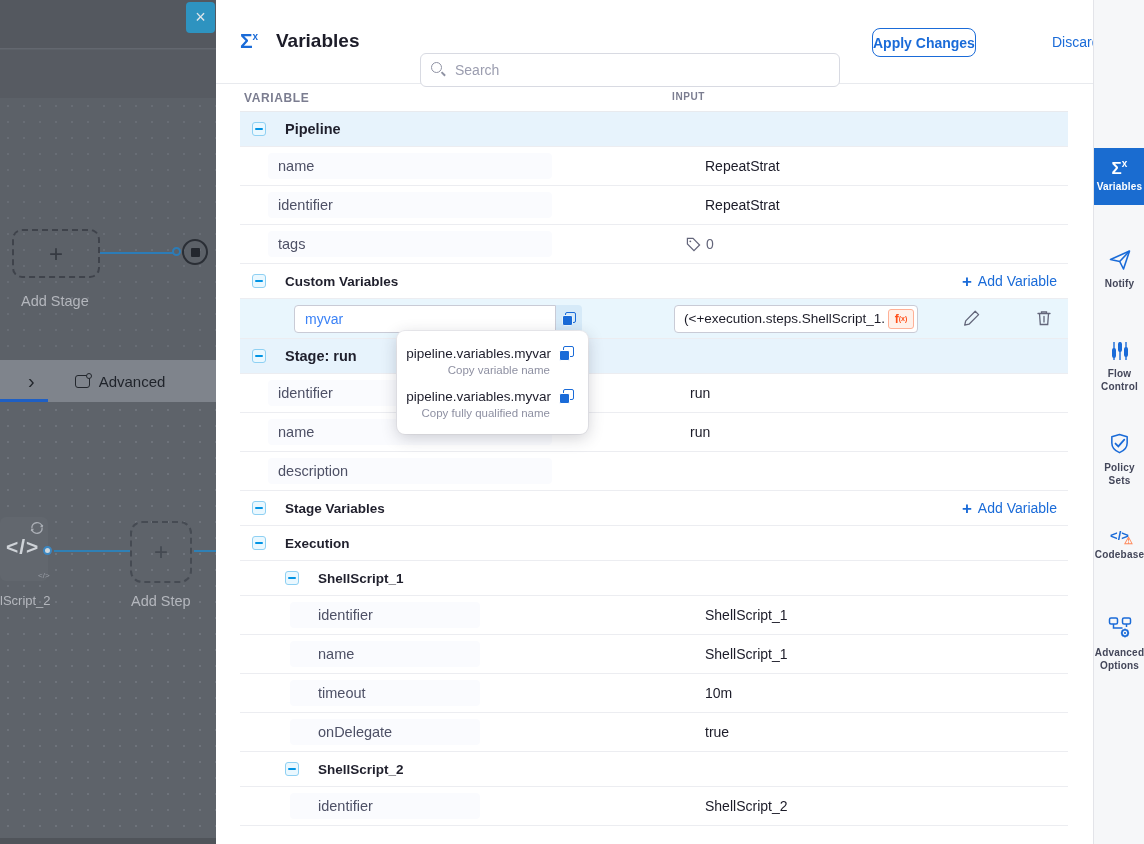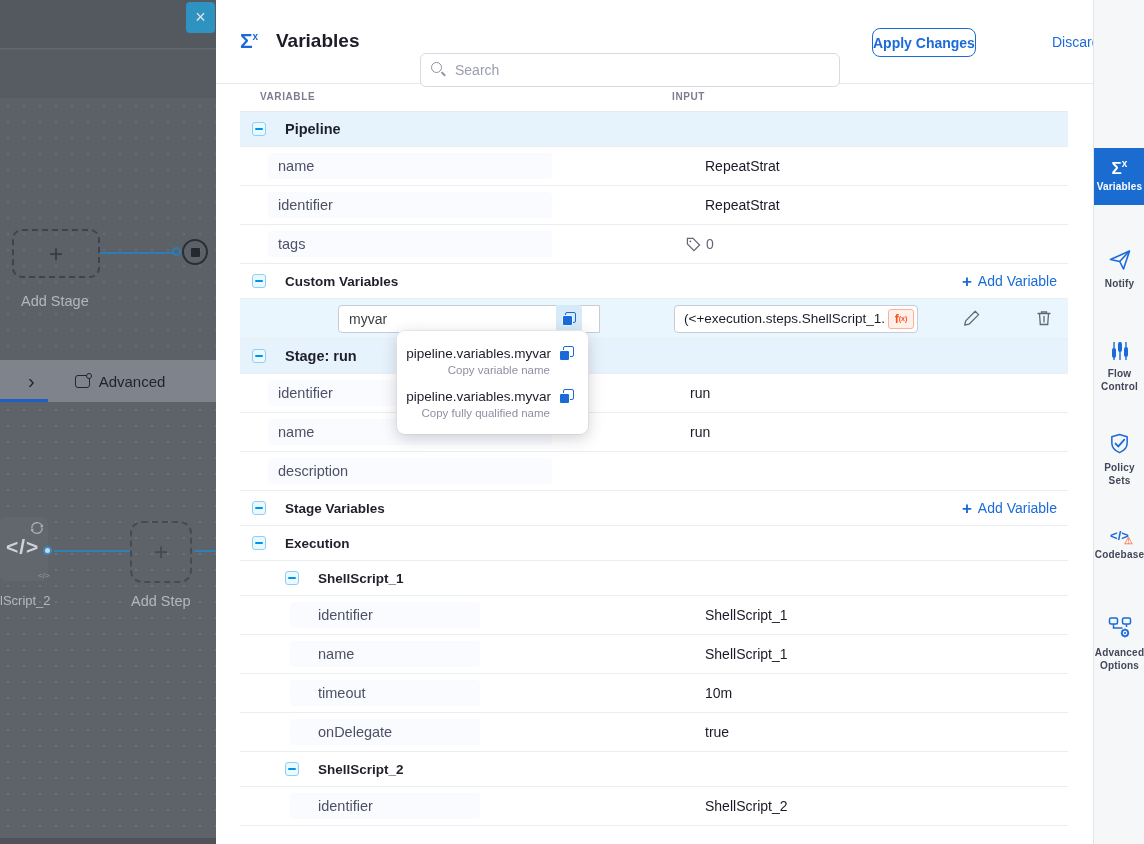--- a/index.html
+++ b/index.html
@@ -55,21 +55,21 @@
     font-size:14px; color:#3a3c4e; font-family:"Liberation Sans",sans-serif; outline:none; }
   .search-input::placeholder { color:#9b9daf; }
   .search-ic { position:absolute; left:11px; top:9px; width:11px; height:11px; border:1.5px solid #8f92a3; border-radius:50%; }
   .search-ic::after { content:""; position:absolute; left:9px; top:10px; width:5px; height:1.5px; background:#8f92a3; transform:rotate(45deg); }
   .apply-btn { position:absolute; left:656px; top:28px; height:29px; padding:0 0; background:#fff;
     border:1.5px solid #1a6bd8; border-radius:8px; color:#1a6bd8; font-size:14px; font-weight:600;
     font-family:"Liberation Sans",sans-serif; cursor:pointer; }
   .discard-btn { position:absolute; left:836px; top:34px; color:#1a6bd8; font-size:14px; font-weight:500; cursor:pointer; }
 
   .colheader { position:relative; height:28px; margin:0 25px 0 24px; border-bottom:1px solid #e8eaee; }
-  .col-var { position:absolute; left:20px; top:7px; font-size:10px; font-weight:700; letter-spacing:.6px; color:#7b7d90; }
+  .col-var { position:absolute; left:4px; top:7px; font-size:12px; font-weight:700; letter-spacing:.6px; color:#7b7d90; }
   .col-inp { position:absolute; left:432px; top:7px; font-size:10px; font-weight:700; letter-spacing:.6px; color:#7b7d90; }
 
   .rows { position:relative; }
   .row { position:relative; margin:0 25px 0 24px; border-bottom:1px solid #ecedf1; display:flex; align-items:center; }
   .row.sec { height:35px; }
   .row.kv { height:39px;text-align:right; }
   .row.custom { height:40px; background:#e9f6fd; }
   .row.bluebg { background:#e7f3fc; }
   .collapse { width:14px; height:14px; border:1.5px solid #8ed0f3; background:#eaf8ff; border-radius:3px;
     margin-left:12px; display:flex; align-items:center; justify-content:center; cursor:pointer; flex:none; }
@@ -82,21 +82,21 @@
   .addvar .plus-sm { font-size:17px; font-weight:600; line-height:1; }
   .pill { position:absolute; left:28px; width:284px; height:26px; background:#fafbfe; border-radius:4px;
     display:flex; align-items:center; padding-left:10px; }
   .pill .key { font-size:14.5px; color:#4e5166; }
   .kv.lvl3 .pill { left:50px; width:190px; padding-left:28px; }
   .val { position:absolute; left:465px; font-size:14px; color:#1b1b28; white-space:nowrap; }
   .kv.lvl2 .val { left:450px; }
   .val.muted { color:#63657a; display:flex; align-items:center; gap:5px; left:446px; }
 
   .name-input { position:absolute; left:54px; width:262px; height:28px; border:1px solid #c9cbd6; border-radius:4px 0 0 4px;
-    padding-left:10px; font-size:14px; color:#404040; font-family:"Liberation Sans",sans-serif; outline:none; background:#fff;margin-left:44px; }
+    padding-left:10px; font-size:14px; color:#3b82f6; font-family:"Liberation Sans",sans-serif; outline:none; background:#fff; }
   .copy-btn { position:absolute; left:316px; width:26px; height:28px; background:#d6eaf8; border-radius:0 4px 4px 0;
     display:flex; align-items:center; justify-content:center; cursor:pointer; }
   .copy-ic { position:relative; width:14px; height:14px; }
   .copy-ic::before { content:""; position:absolute; right:0; top:0; width:9px; height:9px; border:1.8px solid #1a6bd8; border-radius:2px; }
   .copy-ic::after { content:""; position:absolute; left:0; bottom:0; width:9px; height:9px; background:#1a6bd8; border:1px solid #e9f6fd; border-radius:2px; }
   .expr-box { position:absolute; left:434px; width:244px; height:28px; background:#fff; border:1px solid #c9cbd6; border-radius:4px;
     display:flex; align-items:center; padding:0 3px 0 9px; cursor:text; }
   .expr-text { font-size:13.5px; color:#1c1c28; white-space:nowrap; overflow:hidden; flex:1; }
   .fx-badge { flex:none; width:26px; height:20px; background:#fff1ea; border:1px solid #ffb096; border-radius:3px;
     color:#ff4f19; font-size:12px; font-weight:600; display:flex; align-items:center; justify-content:center; cursor:pointer; }

